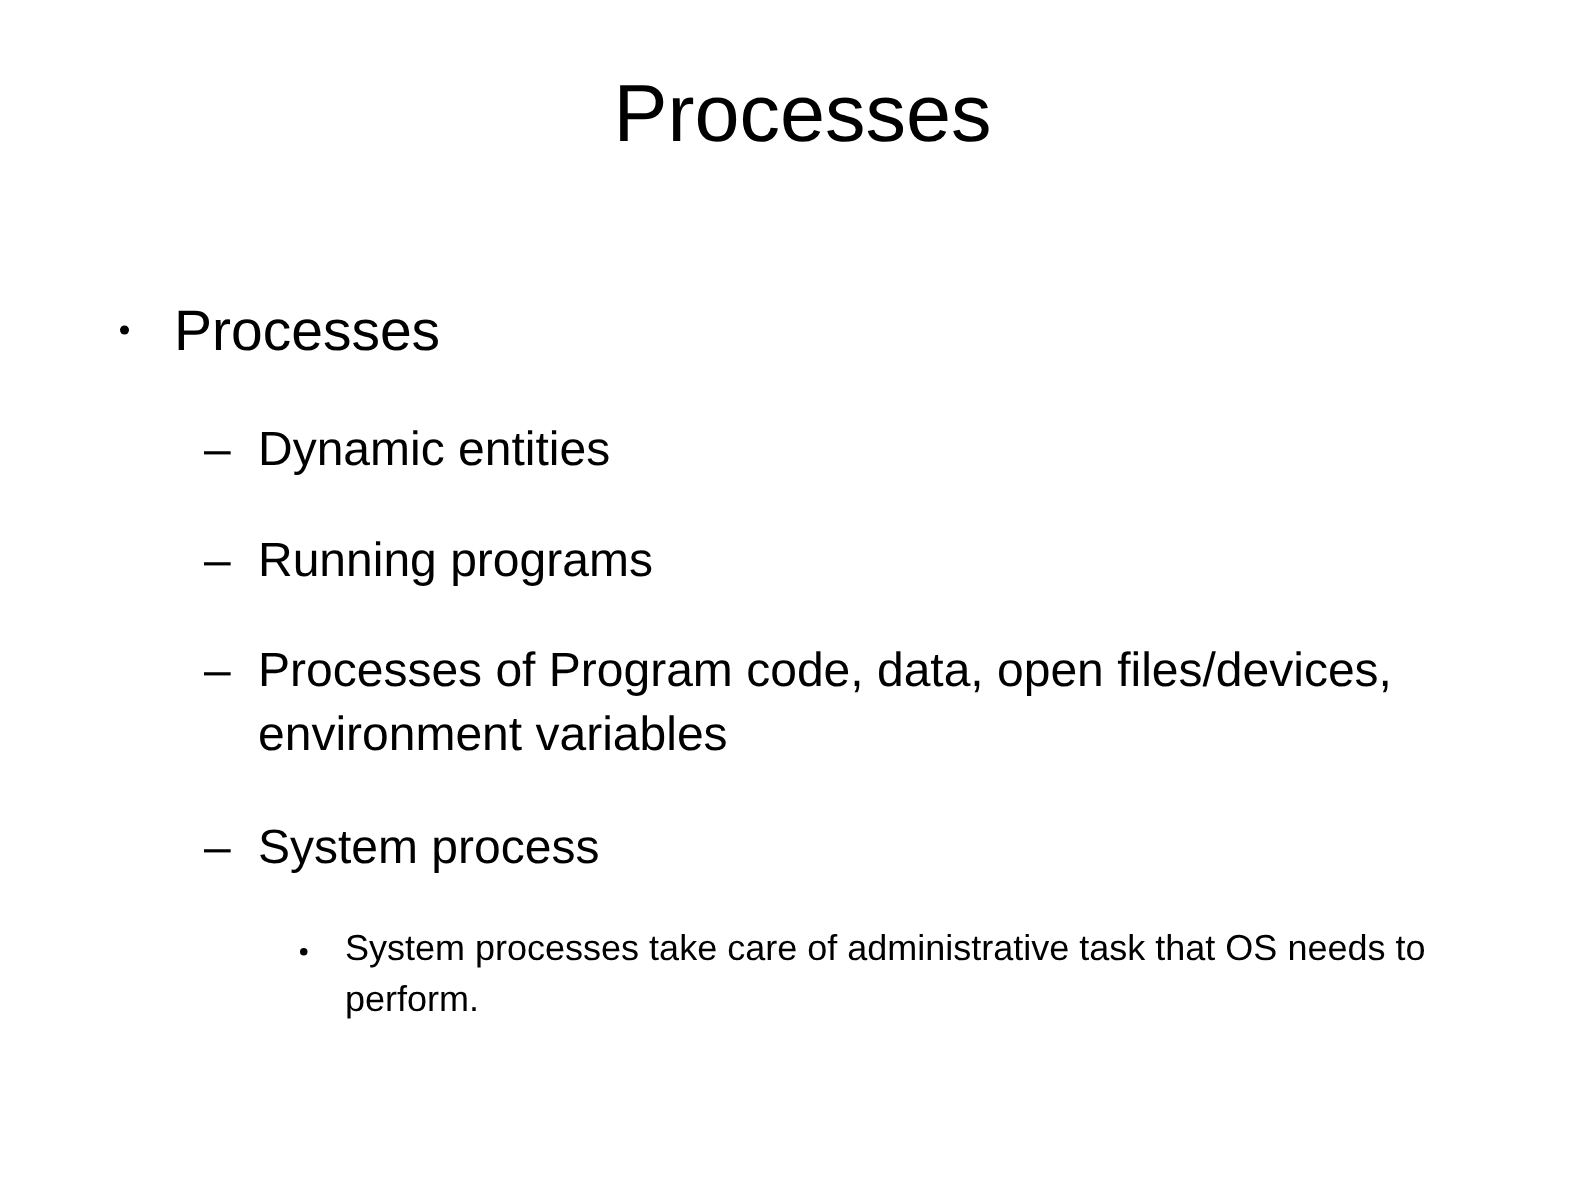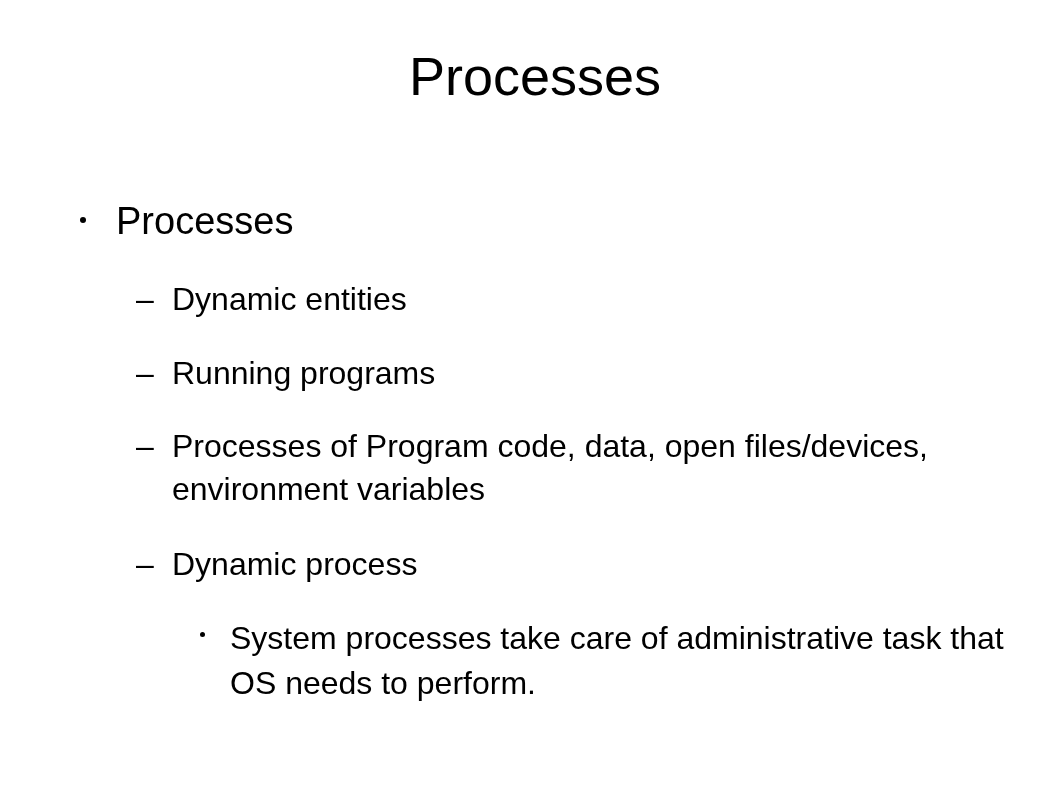--- a/index.html
+++ b/index.html
@@ -63,21 +63,21 @@
       content: "–";
       position: absolute;
       left: 0;
       top: 0;
       font-size: 32px;
     }
     .l3 {
       position: relative;
       padding-left: 30px;
       margin-left: 120px;
-      font-size: 32px;
+      font-size: 24px;
       margin-bottom: 22px;
       line-height: 1.4;
     }
     .l3::before {
       content: "";
       position: absolute;
       left: 0;
       top: 16px;
       width: 5px;
       height: 5px;
@@ -105,21 +105,21 @@
         <span>Running programs</span>
       </div>
       <div class="l2">
         <span>Processes of Program code, data, open files/devices, environment variables</span>
       </div>
     </div>
 
 
     <div class="l2-group">
       <div class="l2">
-        <span>Dynamic process</span>
+        <span>System process</span>
       </div>
       <div class="l3">
         <span>System processes take care of administrative task that OS needs to perform.</span>
       </div>
     </div>
 
   </div>
 </div>
 
 </body></html>

